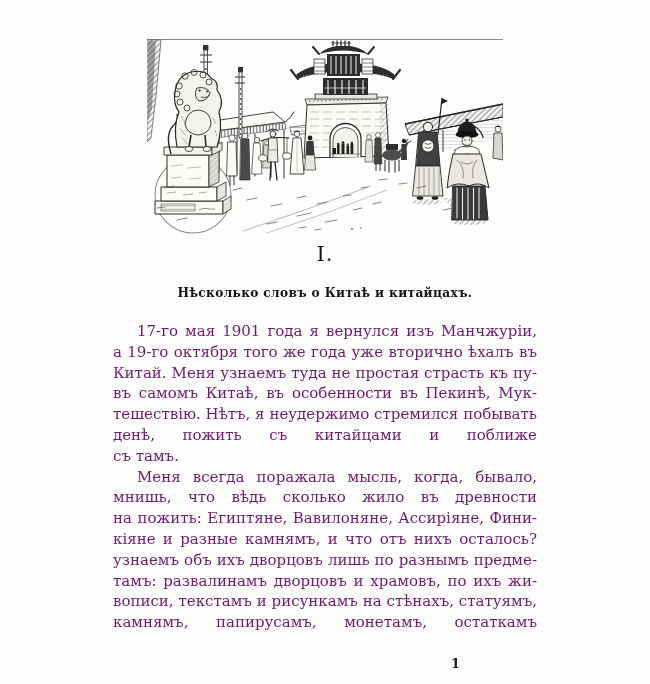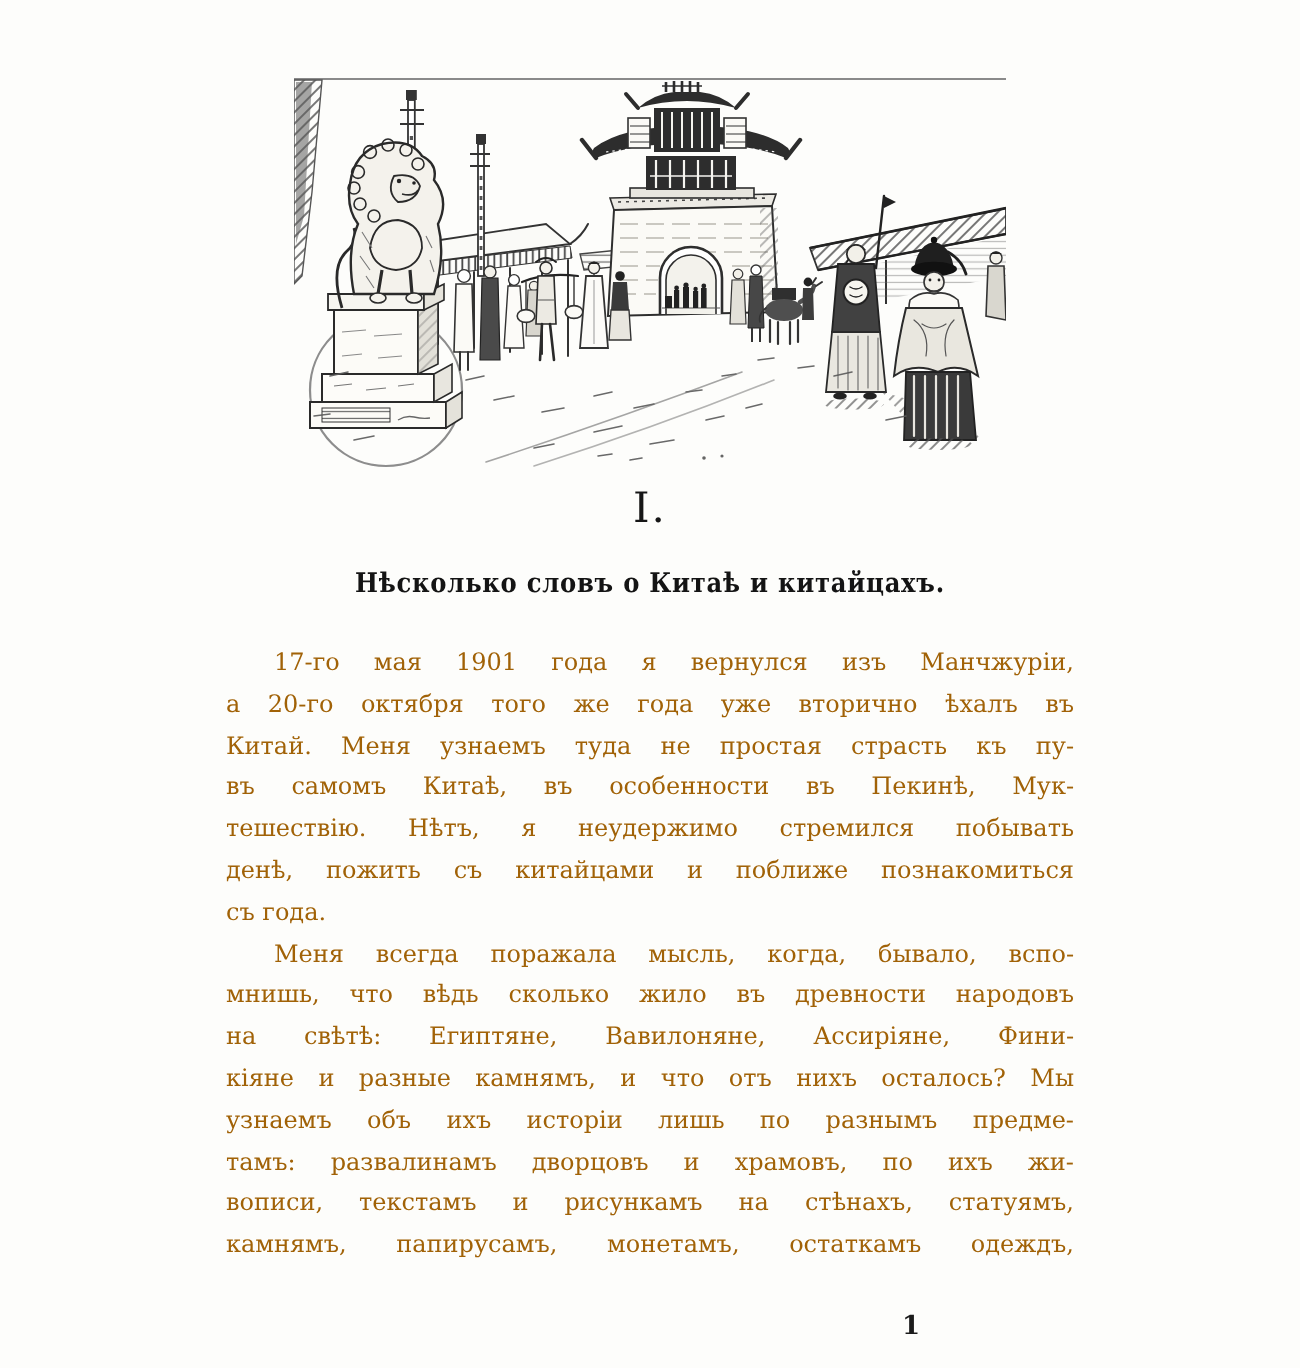--- a/index.html
+++ b/index.html
@@ -13,21 +13,21 @@
     position:absolute;left:0;top:242px;width:650px;text-align:center;
     font-size:21px;letter-spacing:1px;color:#161616;
   }
   .title{
     position:absolute;left:0;top:284px;width:650px;text-align:center;
     font-weight:bold;font-size:13.5px;letter-spacing:0.4px;color:#141414;
     transform:scaleX(0.90);transform-origin:center;
   }
   .textblock{
     position:absolute;left:113px;top:321px;width:424px;
-    font-size:12px;line-height:20.8px;color:#a16207;
+    font-size:15px;line-height:20.8px;color:#701a75;
   }
   .line{
     height:20.8px;text-align:justify;text-align-last:justify;
     overflow:hidden;
   }
   .line.indent{text-indent:24px;}
   .line.short{text-align-last:left;}
   .pagenum{
     position:absolute;left:451px;top:656px;font-size:13px;font-weight:bold;
     color:#1b1b1b;
@@ -281,31 +281,31 @@
 
     <path d="M52,172 q4,-2.5 8,-1.5 t8,0.5" stroke="#666" stroke-width="0.7" fill="none"></path>
   </svg>
 
   <div class="numeral">I.</div>
 
   <div class="title">Нѣсколько словъ о Китаѣ и китайцахъ.</div>
 
   <div class="textblock">
     <div class="line indent">17-го мая 1901 года я вернулся изъ Манчжуріи,</div>
-    <div class="line">а 20-го октября того же года уже вторично ѣхалъ въ</div>
+    <div class="line">а 19-го октября того же года уже вторично ѣхалъ въ</div>
     <div class="line">Китай. Меня узнаемъ туда не простая страсть къ пу-</div>
     <div class="line">въ самомъ Китаѣ, въ особенности въ Пекинѣ, Мук-</div>
     <div class="line">тешествію. Нѣтъ, я неудержимо стремился побывать</div>
     <div class="line">денѣ, пожить съ китайцами и поближе познакомиться</div>
-    <div class="line short">съ года.</div>
+    <div class="line short">съ тамъ.</div>
     <div class="line indent">Меня всегда поражала мысль, когда, бывало, вспо-</div>
     <div class="line">мнишь, что вѣдь сколько жило въ древности народовъ</div>
-    <div class="line">на свѣтѣ: Египтяне, Вавилоняне, Ассиріяне, Фини-</div>
+    <div class="line">на пожить: Египтяне, Вавилоняне, Ассиріяне, Фини-</div>
     <div class="line">кіяне и разные камнямъ, и что отъ нихъ осталось? Мы</div>
-    <div class="line">узнаемъ объ ихъ исторіи лишь по разнымъ предме-</div>
+    <div class="line">узнаемъ объ ихъ дворцовъ лишь по разнымъ предме-</div>
     <div class="line">тамъ: развалинамъ дворцовъ и храмовъ, по ихъ жи-</div>
     <div class="line">вописи, текстамъ и рисункамъ на стѣнахъ, статуямъ,</div>
     <div class="line">камнямъ, папирусамъ, монетамъ, остаткамъ одеждъ,</div>
   </div>
 
   <div class="pagenum">1</div>
 
 </div>
 
 </body></html>

